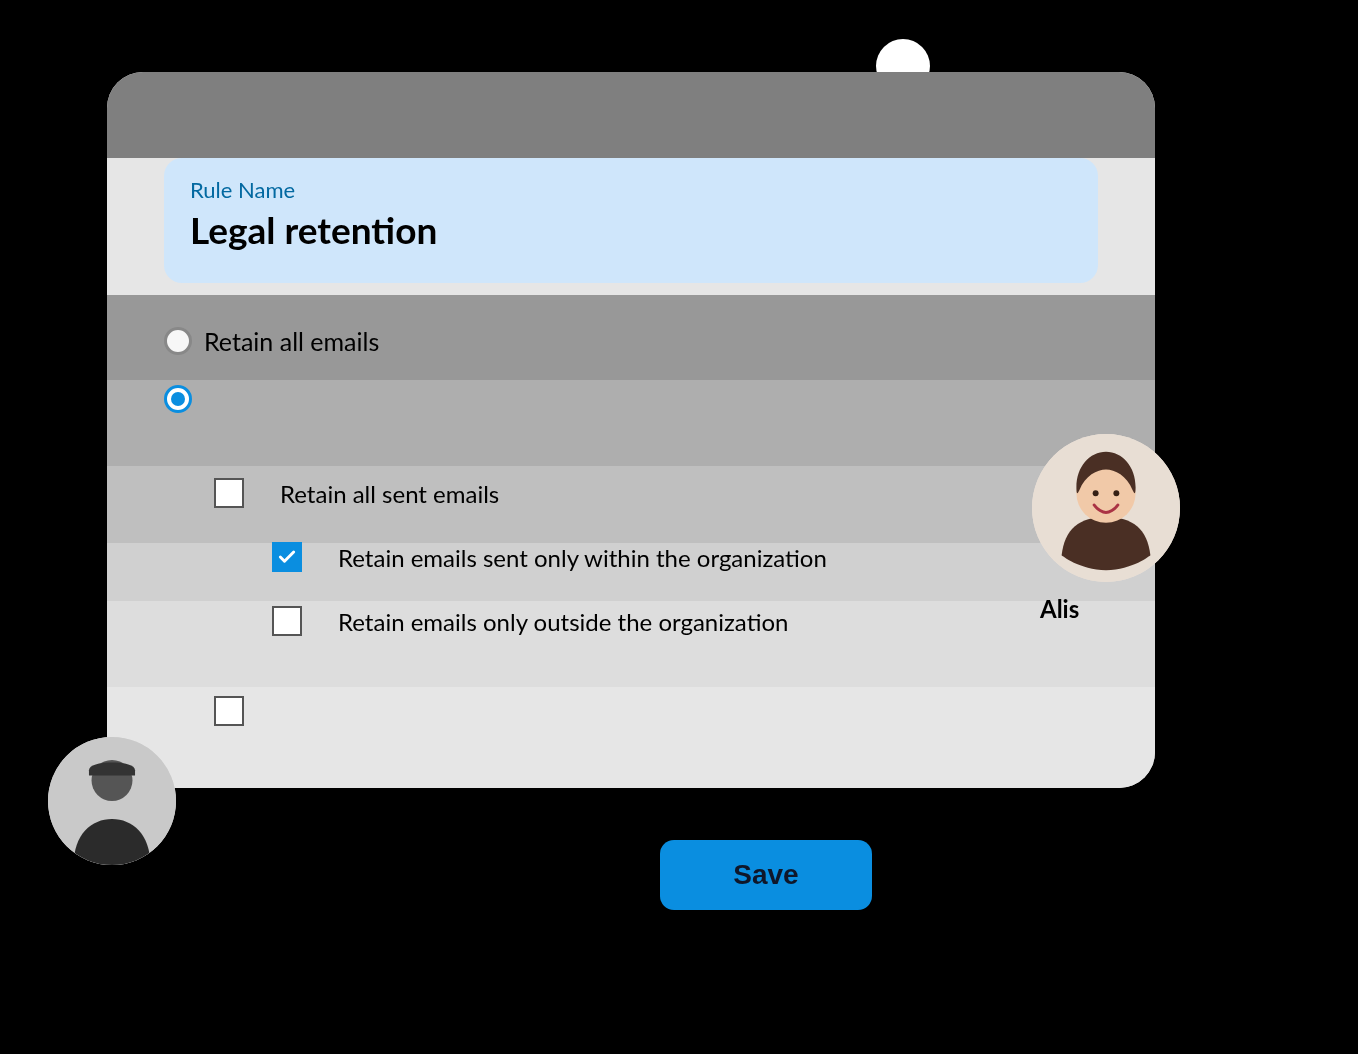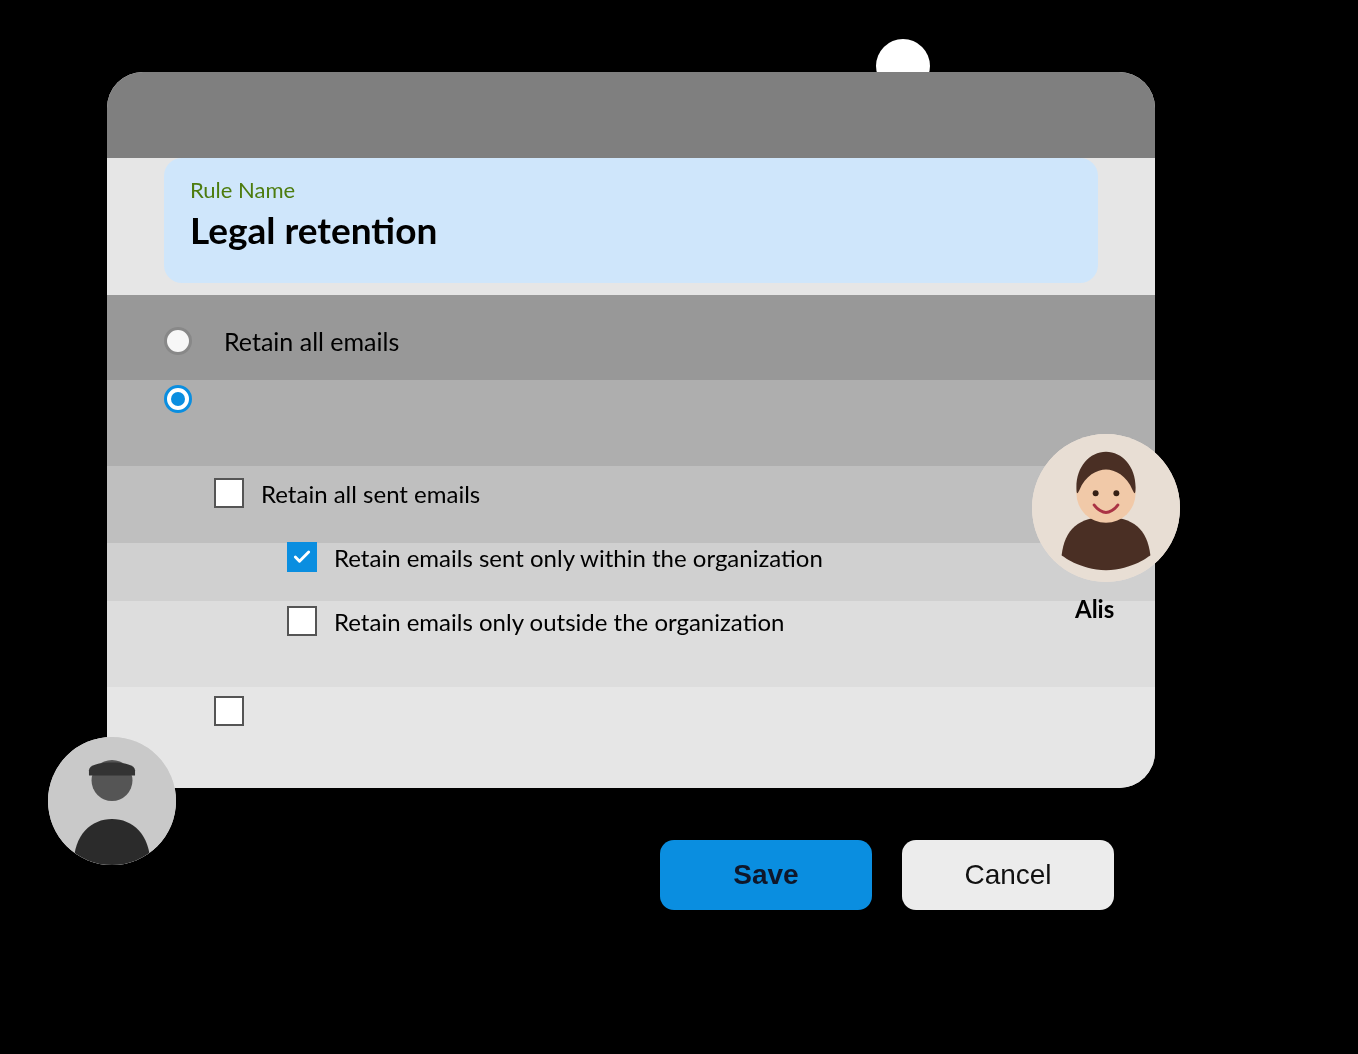--- a/index.html
+++ b/index.html
@@ -36,21 +36,21 @@
     left: 57px;
     right: 57px;
     top: 86px;
     height: 125px;
     border-radius: 18px;
     background: #cfe6fb;
     padding: 18px 26px 0 26px;
   }
   .rule-name-label {
     font-size: 22px;
-    color: #4d7c0f;
+    color: #0369a1;
   }
   .rule-name-value {
     margin-top: 4px;
     font-size: 37px;
     font-weight: 700;
     color: #000;
   }
 
   
   .band { position:absolute; left:0; right:0; }
@@ -62,21 +62,21 @@
   .band.b6 { top:615px; height:120px; background:#e6e6e6; }
 
   .options {
     position: absolute;
     left: 57px; right: 57px; top: 240px;
   }
 
   .radio-row {
     display: flex;
     align-items: center;
-    gap: 32px;
+    gap: 12px;
     height: 58px;
     font-size: 25px;
     color: #000;
   }
   .radio {
     width: 28px; height: 28px;
     border-radius: 50%;
     border: 3px solid #888;
     background: #f7f7f7;
     display: flex;
@@ -95,27 +95,27 @@
     background: #0a8ee0;
   }
 
   .checkbox-group {
     margin-top: 42px;
     margin-left: 50px;
   }
   .check-row {
     display: flex;
     align-items: center;
-    gap: 17px;
+    gap: 36px;
     height: 46px;
     margin-bottom: 18px;
     font-size: 24px;
     color: #000;
   }
-  .check-sub { margin-left: 73px; }
+  .check-sub { margin-left: 58px; }
   .checkbox {
     width: 30px; height: 30px;
     border: 2.5px solid #555;
     background: #fff;
     flex-shrink: 0;
     display: flex;
     align-items: center;
     justify-content: center;
   }
   .checkbox.checked {
@@ -164,21 +164,21 @@
   }
   .avatar.left { left: 48px; top: 737px; background: #dcdcdc; filter: grayscale(100%); }
   .avatar.right { left: 1032px; top: 434px; width: 148px; height: 148px; background: #e9e0d9; }
   .avatar svg { width: 100%; height: 100%; }
   .avatar-label {
     position: absolute;
     font-size: 24px;
     font-weight: 700;
     color: #000;
   }
-  .avatar-label.right { left: 1040px; top: 594px; margin-left: 35px; }
+  .avatar-label.right { left: 1040px; top: 594px; }
 
   .dot {
     position: absolute;
     left: 876px; top: 39px;
     width: 54px; height: 54px;
     border-radius: 50%;
     background: #fff;
   }
 
   
@@ -248,21 +248,20 @@
             
           </span>
         </div>
 
 
       </div>
     </div>
   </div>
 
   <button class="save-btn">Save</button>
-  <button class="cancel-btn">Cancel</button>
 
   <div class="avatar left">
     <svg viewBox="0 0 100 100">
       <rect width="100" height="100" fill="#c9c9c9"></rect>
       <circle cx="50" cy="34" r="16" fill="#555"></circle>
       <path d="M50 20c-10 0-18 2-18 6v4h36v-4c0-4-8-6-18-6z" fill="#333"></path>
       <path d="M20 100c0-24 14-36 30-36s30 12 30 36z" fill="#2b2b2b"></path>
     </svg>
   </div>
 

